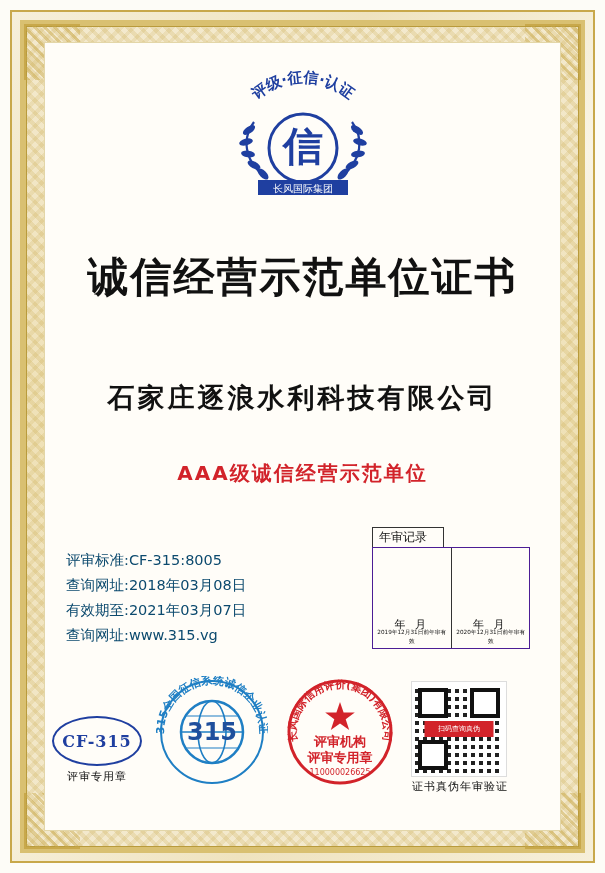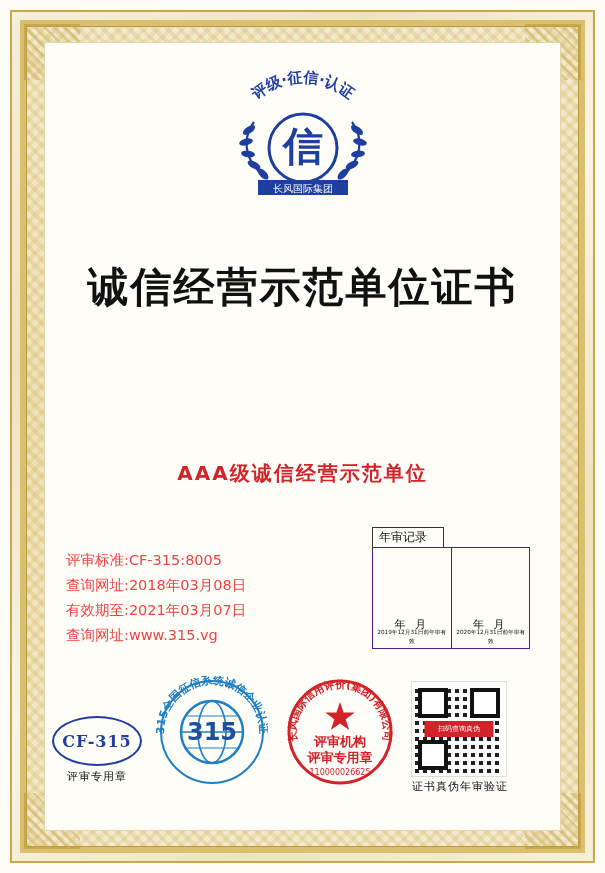--- a/index.html
+++ b/index.html
@@ -84,21 +84,21 @@
     position: relative;
     width: 190px;
     height: 150px;
   }
   .logo svg { display: block; }
 
   
   .main-title {
     position: absolute;
     left: 0; right: 0;
-    top: 260px;
+    top: 250px;
     text-align: center;
     font-family: "DejaVu Sans", "Liberation Sans", sans-serif;
     font-size: 41px;
     font-weight: bold;
     letter-spacing: 2px;
     color: #111111;
   }
   .credit-code {
     position: absolute;
     right: 68px;
@@ -132,21 +132,21 @@
     color: #d2232a;
   }
 
   
   .details {
     position: absolute;
     left: 66px;
     top: 548px;
     font-family: "DejaVu Sans", "Liberation Sans", sans-serif;
     font-size: 14.5px;
-    color: #ef4444;
+    color: #0c4a6e;
     line-height: 25px;
   }
   .details div { white-space: nowrap; }
 
   
   .review {
     position: absolute;
     left: 372px;
     top: 527px;
     width: 158px;
@@ -312,20 +312,21 @@
         <circle cx="95" cy="88" r="34" fill="none" stroke="#1f3fa0" stroke-width="3"></circle>
         <text x="95" y="100" text-anchor="middle" font-family="DejaVu Sans, Liberation Sans, sans-serif" font-size="40" font-weight="bold" fill="#1f3fa0">信</text>
 
         <rect x="50" y="120" width="90" height="15" fill="#1f3fa0"></rect>
         <text x="95" y="131.5" text-anchor="middle" font-family="DejaVu Sans, Liberation Sans, sans-serif" font-size="10" fill="#ffffff">长风国际集团</text>
       </svg>
     </div>
   </div>
 
   <div class="main-title">诚信经营示范单位证书</div>
+  <div class="company">石家庄逐浪水利科技有限公司</div>
   <div class="grade">AAA级诚信经营示范单位</div>
 
   <div class="details">
     <div>评审标准:CF-315:8005</div>
     <div>查询网址:2018年03月08日</div>
     <div>有效期至:2021年03月07日</div>
     <div>查询网址:www.315.vg</div>
   </div>
 
   <div class="review">

